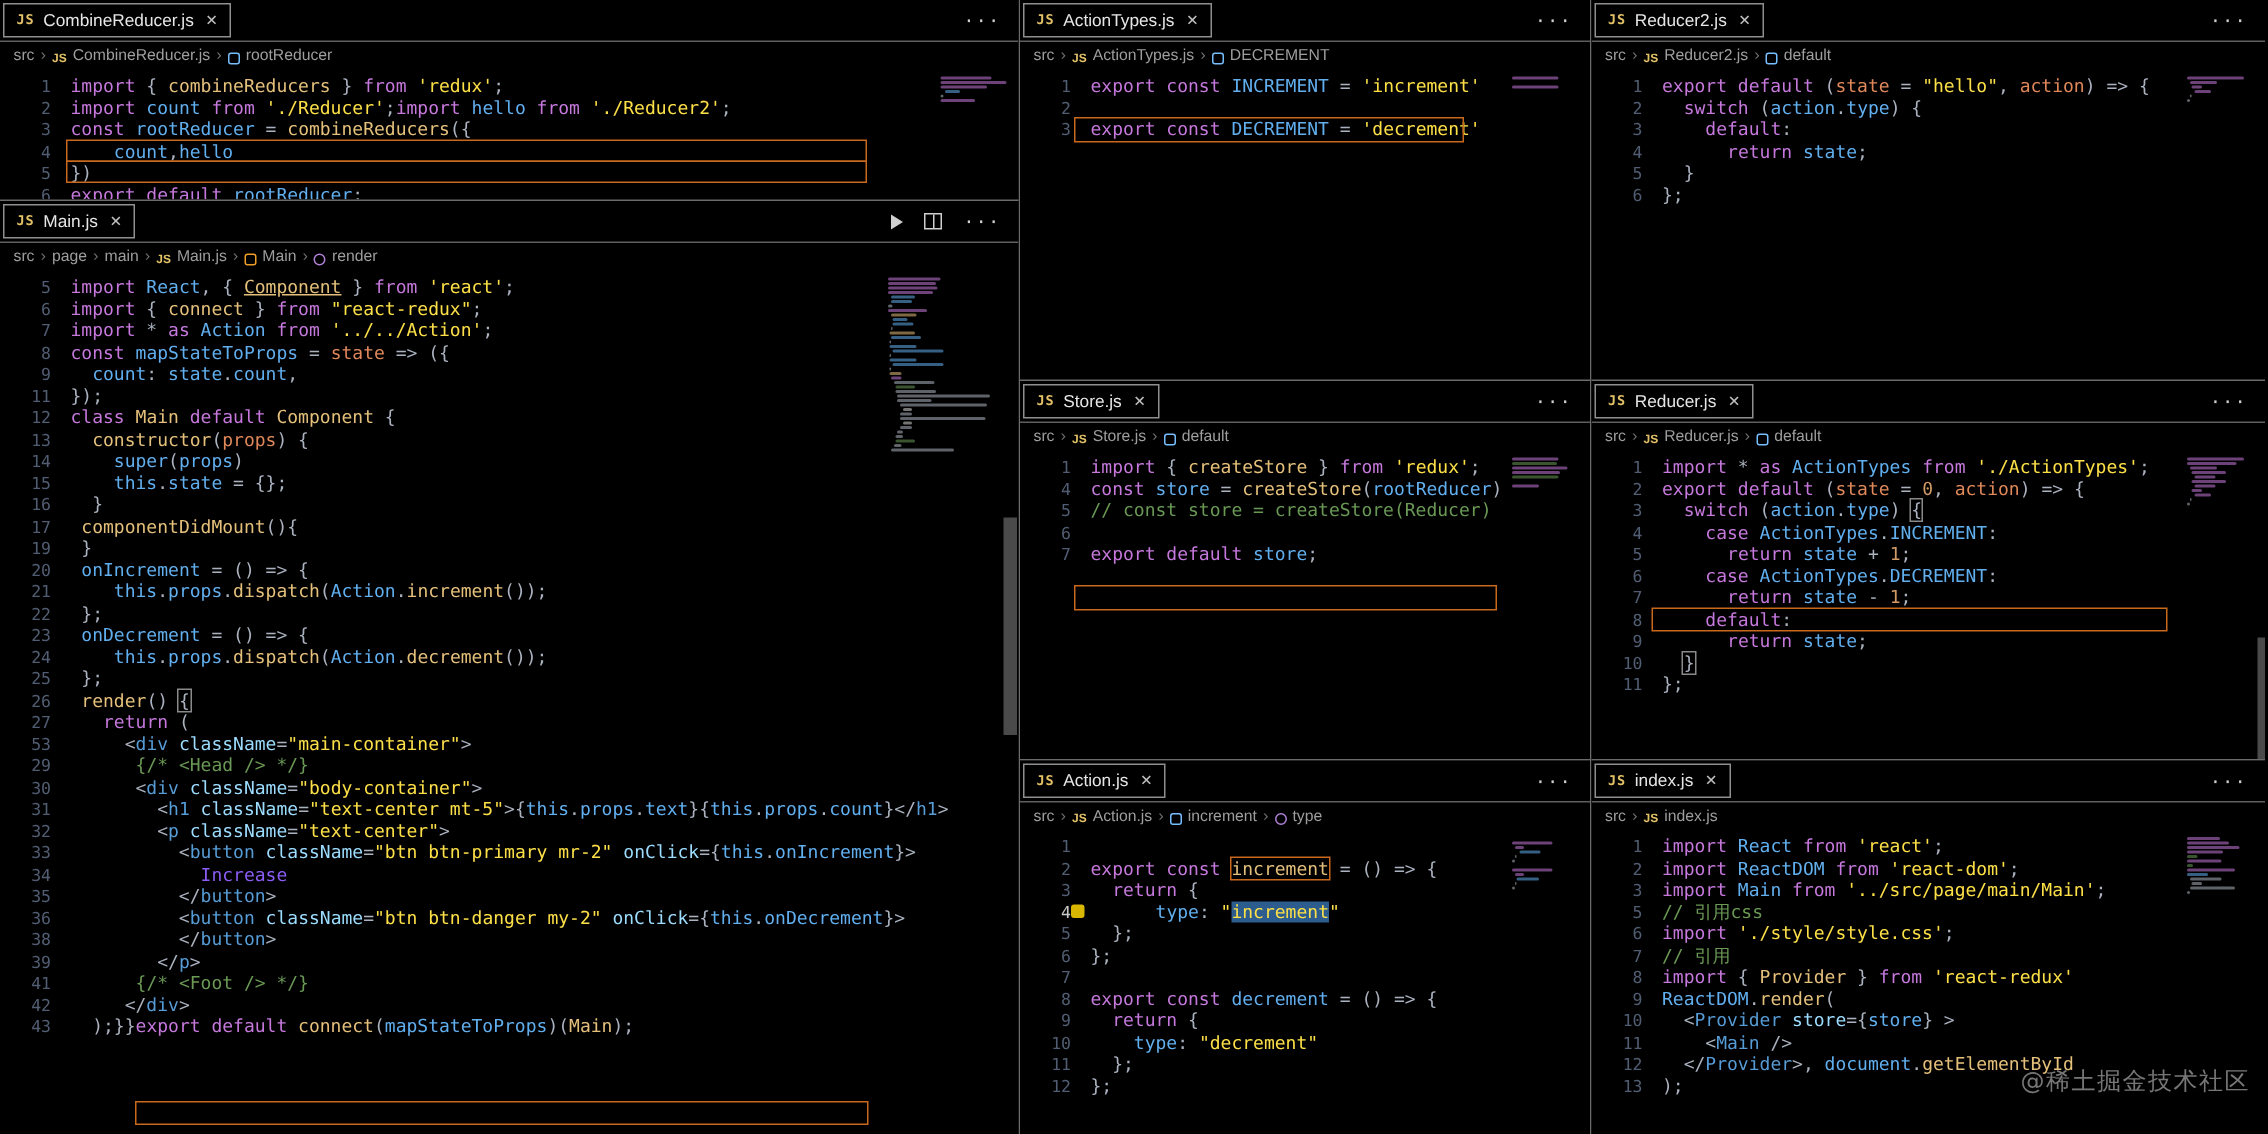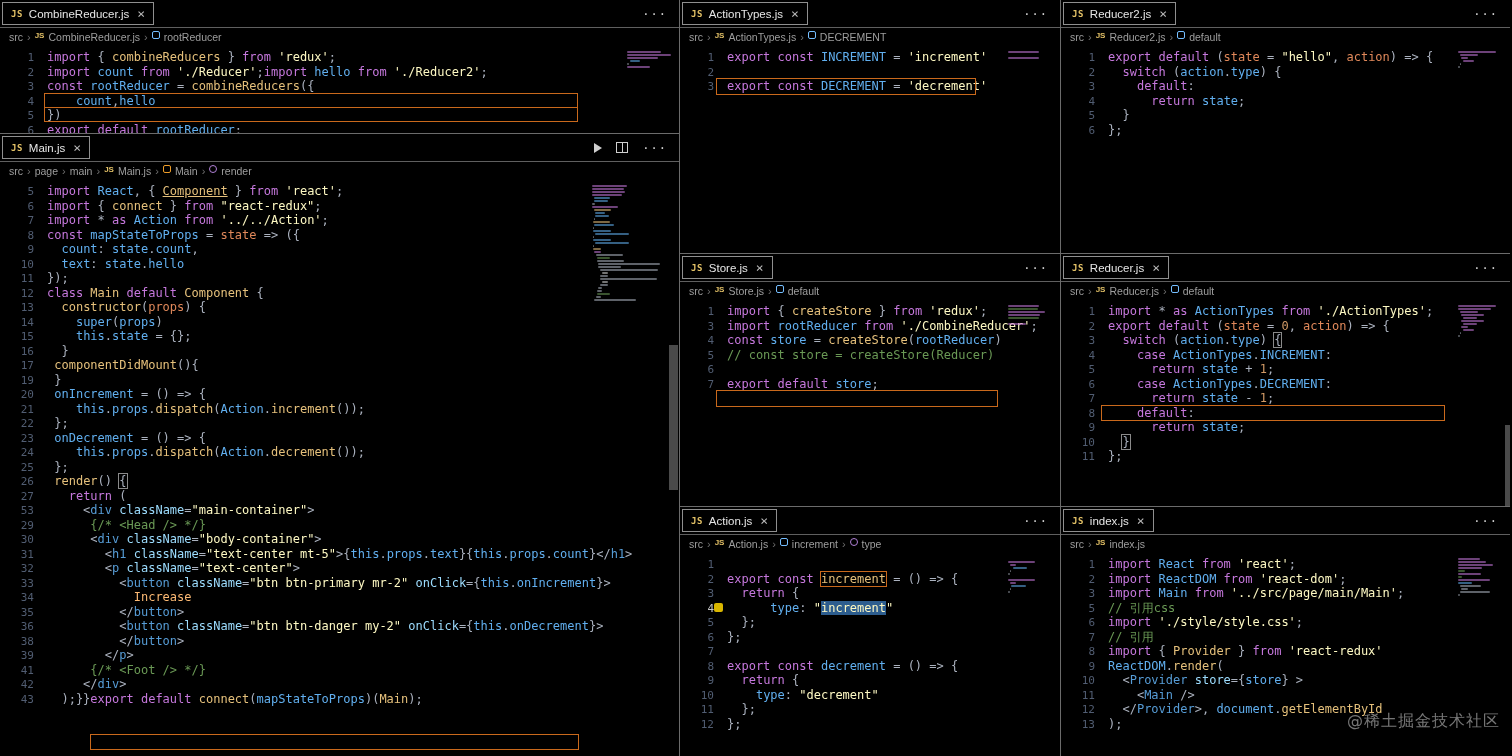--- a/index.html
+++ b/index.html
@@ -20,40 +20,40 @@
   .js-badge{color:#e2c066;font-size:9px;font-weight:bold;letter-spacing:.5px}
   .tab-close{color:#bdbdbd;font-size:13px;margin-left:2px;line-height:1}
   .bar-actions{margin-left:auto;display:flex;align-items:center;gap:14px;padding-right:12px;color:#cfcfcf}
   .ico-ellipsis{font-size:12px;letter-spacing:1px;line-height:1}
   .ico-run{width:0;height:0;border-left:8px solid #cfcfcf;border-top:5px solid transparent;border-bottom:5px solid transparent}
   .ico-split{width:12px;height:11px;border:1px solid #cfcfcf;position:relative}
   .ico-split::after{content:"";position:absolute;top:0;bottom:0;left:5px;border-left:1px solid #cfcfcf}
   .breadcrumb{height:18px;display:flex;align-items:center;padding-left:9px;font-size:10.5px;color:#9e9e9e;
               font-family:"Liberation Sans",sans-serif;flex:none;white-space:nowrap}
   .bc-sep{color:#6f6f6f;margin:0 4px;font-size:11px}
-  .bc-item{display:flex;align-items:flex-start;gap:4px}
+  .bc-item{display:flex;align-items:flex-end;gap:4px}
   .bc-ic-js{color:#e2c066;font-size:8px;font-weight:bold}
   .bc-ic-sym{width:8px;height:8px;border:1px solid #75beff;border-radius:2px;display:inline-block}
   .bc-ic-class{width:8px;height:8px;border:1px solid #ee9d28;border-radius:2px;display:inline-block}
   .bc-ic-meth{width:8px;height:8px;border:1px solid #b180d7;border-radius:50%;display:inline-block}
   .editor{position:relative;flex:1;overflow:hidden;padding-top:4px;font-size:12px;line-height:14.5px;color:#abb2bf}
   .cl{position:relative;height:14.5px;white-space:pre}
   .ln{display:inline-block;width:47px;padding-right:13px;text-align:right;color:#515d72;font-size:11px}
   .ln.cur{color:#c8c8c8}
   .lc{white-space:pre}
   .bulb{position:absolute;left:34px;top:2px;width:9px;height:9px;background:#d9b600;border-radius:2px}
   .ann-rect{position:absolute;border:1px solid transparent;pointer-events:none}
   .minimap{position:absolute;top:5px;right:6px;width:46px;display:flex;flex-direction:column;gap:1px;pointer-events:auto}
   .minimap-lg{width:78px;right:9px}
   .mini-bar{height:2px;border-radius:1px;opacity:.55}
   .scroll-thumb{position:absolute;background:#6a6a6a;opacity:.7}
   .watermark{position:absolute;right:12px;bottom:24px;color:rgba(215,215,215,.55);font-size:16px;letter-spacing:1px;
              font-family:"DejaVu Sans","Liberation Sans",sans-serif;z-index:9;pointer-events:none}
 </style>
-<style>.tk-k{color:#c678dd}.tk-s{color:#fef9c3}.tk-f{color:#e5c07b}.tk-v{color:#61afef}.tk-p{color:#abb2bf}.tk-c{color:#6a9955}.tk-n{color:#d19a66}.tk-t{color:#569cd6}.tk-a{color:#9cdcfe}.tk-x{color:#fdba74}.tk-m{color:#e0885a}.tk-u{text-decoration:underline}.tk-sel{background:#2d5d8e}.tk-brkt{outline:1px solid #8a8a8a}.annw{outline:1px solid #c9691c}.ann-rect{border-color:#c9691c}</style></head>
+<style>.tk-k{color:#c678dd}.tk-s{color:#fde047}.tk-f{color:#e5c07b}.tk-v{color:#61afef}.tk-p{color:#abb2bf}.tk-c{color:#6a9955}.tk-n{color:#d19a66}.tk-t{color:#569cd6}.tk-a{color:#9cdcfe}.tk-x{color:#8b5cf6}.tk-m{color:#e0885a}.tk-u{text-decoration:underline}.tk-sel{background:#2d5d8e}.tk-brkt{outline:1px solid #8a8a8a}.annw{outline:1px solid #c9691c}.ann-rect{border-color:#c9691c}</style></head>
 <body>
 
 <div class="screen">
   <div class="cols">
 
     <div class="col col-left">
       <section class="group" style="height:133px;flex:none">
         <div class="tabbar">
           <div class="tab">
             <span class="js-badge">JS</span>
@@ -141,21 +141,20 @@
               <span>render</span>
             </span>
           </div>
         <div class="editor">
           <div class="lines">
               <div class="cl"><span class="ln">5</span><span class="lc"><span class="tk-k">import </span><span class="tk-v">React</span><span class="tk-p">, { </span><span class="tk-f tk-u">Component</span><span class="tk-p"> } </span><span class="tk-k">from </span><span class="tk-s">'react'</span><span class="tk-p">;</span></span></div>
               <div class="cl"><span class="ln">6</span><span class="lc"><span class="tk-k">import </span><span class="tk-p">{ </span><span class="tk-f">connect</span><span class="tk-p"> } </span><span class="tk-k">from </span><span class="tk-s">"react-redux"</span><span class="tk-p">;</span></span></div>
               <div class="cl"><span class="ln">7</span><span class="lc"><span class="tk-k">import </span><span class="tk-p">* </span><span class="tk-k">as </span><span class="tk-v">Action</span><span class="tk-k"> from </span><span class="tk-s">'../../Action'</span><span class="tk-p">;</span></span></div>
               <div class="cl"><span class="ln">8</span><span class="lc"><span class="tk-k">const </span><span class="tk-v">mapStateToProps</span><span class="tk-p"> = </span><span class="tk-m">state</span><span class="tk-p"> =&gt; ({</span></span></div>
               <div class="cl"><span class="ln">9</span><span class="lc"><span class="tk-p">  </span><span class="tk-v">count</span><span class="tk-p">: </span><span class="tk-v">state</span><span class="tk-p">.</span><span class="tk-v">count</span><span class="tk-p">,</span></span></div>
-              <div class="cl"><span class="ln">10</span><span class="lc"><span class="tk-p">  </span><span class="tk-v">text</span><span class="tk-p">: </span><span class="tk-v">state</span><span class="tk-p">.</span><span class="tk-v">hello</span></span></div>
               <div class="cl"><span class="ln">11</span><span class="lc"><span class="tk-p">});</span></span></div>
               <div class="cl"><span class="ln">12</span><span class="lc"><span class="tk-k">class </span><span class="tk-f">Main</span><span class="tk-k"> default </span><span class="tk-f">Component</span><span class="tk-p"> {</span></span></div>
               <div class="cl"><span class="ln">13</span><span class="lc"><span class="tk-p">  </span><span class="tk-f">constructor</span><span class="tk-p">(</span><span class="tk-m">props</span><span class="tk-p">) {</span></span></div>
               <div class="cl"><span class="ln">14</span><span class="lc"><span class="tk-p">    </span><span class="tk-v">super</span><span class="tk-p">(</span><span class="tk-v">props</span><span class="tk-p">)</span></span></div>
               <div class="cl"><span class="ln">15</span><span class="lc"><span class="tk-p">    </span><span class="tk-v">this</span><span class="tk-p">.</span><span class="tk-v">state</span><span class="tk-p"> = {};</span></span></div>
               <div class="cl"><span class="ln">16</span><span class="lc"><span class="tk-p">  }</span></span></div>
               <div class="cl"><span class="ln">17</span><span class="lc"><span class="tk-p"> </span><span class="tk-f">componentDidMount</span><span class="tk-p">(){</span></span></div>
               <div class="cl"><span class="ln">19</span><span class="lc"><span class="tk-p"> }</span></span></div>
               <div class="cl"><span class="ln">20</span><span class="lc"><span class="tk-p"> </span><span class="tk-v">onIncrement</span><span class="tk-p"> = () =&gt; {</span></span></div>
               <div class="cl"><span class="ln">21</span><span class="lc"><span class="tk-p">    </span><span class="tk-v">this</span><span class="tk-p">.</span><span class="tk-v">props</span><span class="tk-p">.</span><span class="tk-f">dispatch</span><span class="tk-p">(</span><span class="tk-v">Action</span><span class="tk-p">.</span><span class="tk-f">increment</span><span class="tk-p">());</span></span></div>
@@ -290,21 +289,20 @@
             </span>
             <span class="bc-sep">›</span>
             <span class="bc-item">
               <span class="bc-ic bc-ic-sym"></span>
               <span>default</span>
             </span>
           </div>
         <div class="editor">
           <div class="lines">
               <div class="cl"><span class="ln">1</span><span class="lc"><span class="tk-k">import </span><span class="tk-p">{ </span><span class="tk-f">createStore</span><span class="tk-p"> } </span><span class="tk-k">from </span><span class="tk-s">'redux'</span><span class="tk-p">;</span></span></div>
-              <div class="cl"><span class="ln">3</span><span class="lc"><span class="tk-k">import </span><span class="tk-v">rootReducer</span><span class="tk-k"> from </span><span class="tk-s">'./CombineReducer'</span><span class="tk-p">;</span></span></div>
               <div class="cl"><span class="ln">4</span><span class="lc"><span class="tk-k">const </span><span class="tk-v">store</span><span class="tk-p"> = </span><span class="tk-f">createStore</span><span class="tk-p">(</span><span class="tk-v">rootReducer</span><span class="tk-p">)</span></span></div>
               <div class="cl"><span class="ln">5</span><span class="lc"><span class="tk-c">// const store = createStore(Reducer)</span></span></div>
               <div class="cl"><span class="ln">6</span><span class="lc"></span></div>
               <div class="cl"><span class="ln">7</span><span class="lc"><span class="tk-k">export default </span><span class="tk-v">store</span><span class="tk-p">;</span></span></div>
             </div>
           <div class="minimap">
               <div class="mini-bar" style="width: 30.6px; margin-left: 0px; background: rgb(198, 120, 221);"></div>
               <div class="mini-bar" style="width: 29.75px; margin-left: 0px; background: rgb(106, 153, 85);"></div>
               <div class="mini-bar" style="width: 36.55px; margin-left: 0px; background: rgb(198, 120, 221);"></div>
               <div class="mini-bar" style="width: 32.3px; margin-left: 0px; background: rgb(198, 120, 221);"></div>

